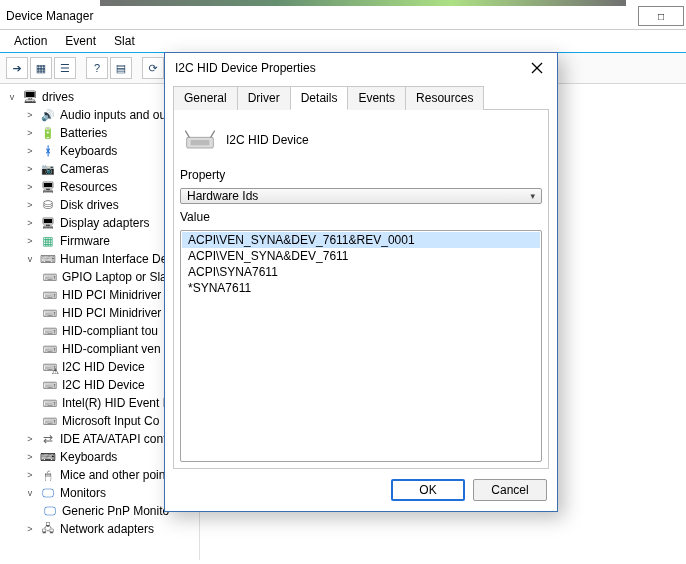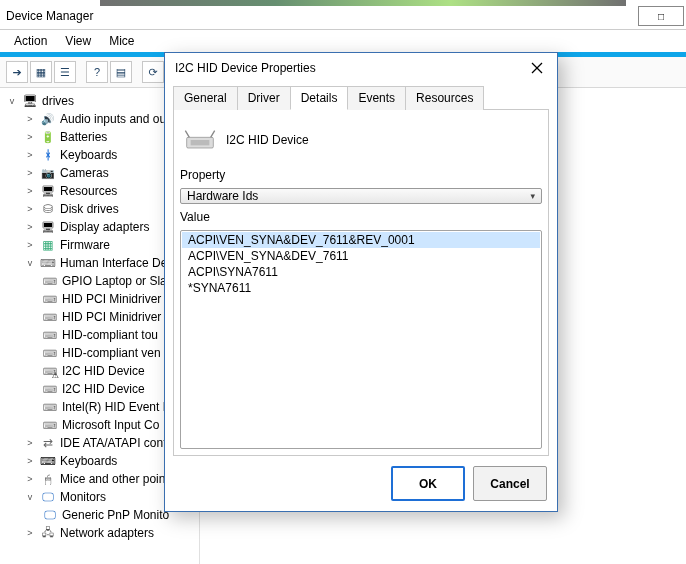--- a/index.html
+++ b/index.html
@@ -39,21 +39,21 @@
   .titlebar-label { color:#000; }
   .titlebar-btn {
     width: 46px; height: 20px;
     display:flex;align-items:center;justify-content:center;
     border:1px solid #888;
     font-size:10px;
   }
   .menubar {
     display:flex; gap:18px;
     padding: 4px 14px;
-    border-bottom:5px solid #0ea5e9;
+    border-bottom:1px solid #0ea5e9;
   }
   .menubar span { cursor:default; }
   .toolbar {
     display:flex; gap:2px;
     padding: 4px 6px;
     border-bottom:1px solid #d8d8d8;
     background:#fafafa;
   }
   .tb-btn {
     width:22px; height:22px;
@@ -200,28 +200,27 @@
     white-space:nowrap;
   }
   .value-list .row.sel {
     background:#cde6ff;
   }
   .dlg-buttons {
     display:flex;justify-content:flex-end;gap:8px;
     padding:10px;
   }
   .btn {
-    min-width:74px;height:35px;
+    min-width:74px;height:22px;
     border:1px solid #999;
     background:#f2f2f2;
     display:flex;align-items:center;justify-content:center;
     font-size:12px;
     cursor:default;
     border-radius:2px;
-    font-weight:bold;
   }
   .btn.primary {
     border:2px solid #1e6fd6;
     background:#fff;
   }
   
   .hid-svg { width:32px;height:24px; }
 </style>
 </head>
 <body>
@@ -230,22 +229,22 @@
 
   <div class="titlebar-top">
     <span class="titlebar-label">Device Manager</span>
     <div class="titlebar-btn">
         <span>□</span>
       </div>
   </div>
 
   <div class="menubar">
     <span>Action</span>
-    <span>View</span>
-    <span>Mice</span>
+    <span>Event</span>
+    <span>Slat</span>
   </div>
 
   <div class="toolbar">
     <div class="tb-btn">➔</div>
     <div class="tb-btn">▦</div>
     <div class="tb-btn">☰</div>
     <div class="tb-sep"></div>
     <div class="tb-btn">?</div>
     <div class="tb-btn">▤</div>
     <div class="tb-sep"></div>

